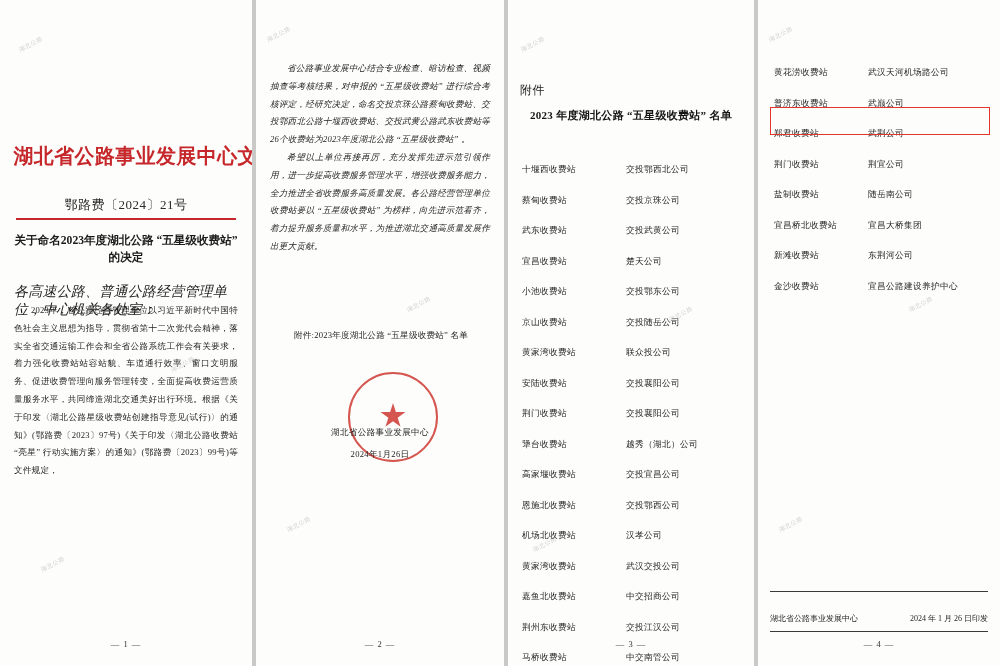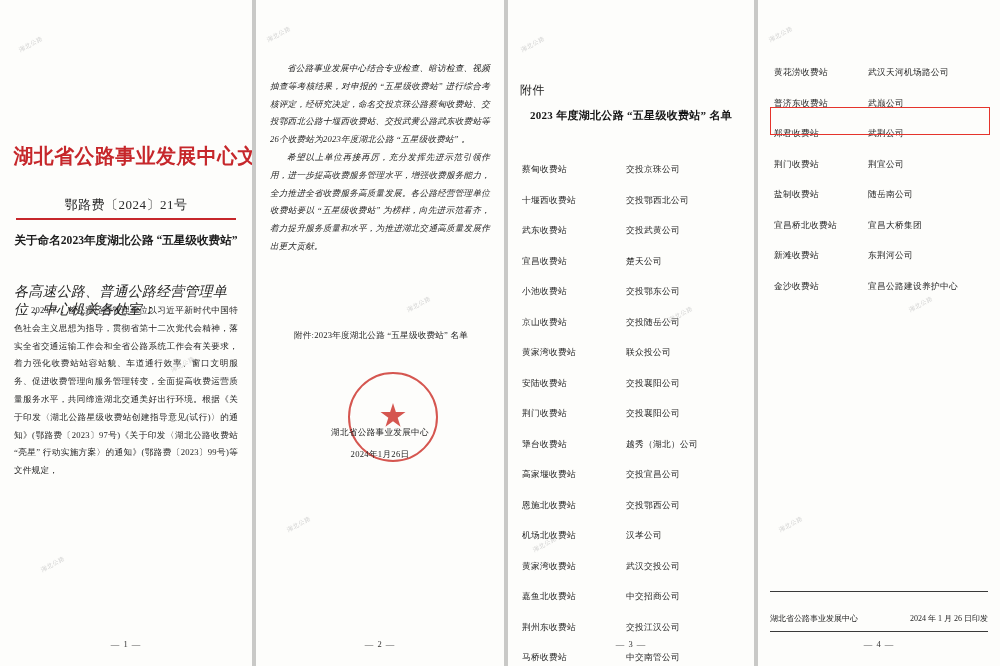--- a/index.html
+++ b/index.html
@@ -277,20 +277,21 @@
 <body>
 
 <div id="page">
 
   <div class="page-col pg1">
     <div class="doc-head">湖北省公路事业发展中心文件</div>
     <div class="doc-number">鄂路费〔2024〕21号</div>
     <div class="red-rule"></div>
     <div class="doc-title">
       <div>关于命名2023年度湖北公路 “五星级收费站”</div>
+      <div>的决定</div>
     </div>
     <div class="doc-salutation">各高速公路、普通公路经营管理单位，中心机关各处室：</div>
     <div class="doc-body-1">2023年，各公路经营管理单位以习近平新时代中国特色社会主义思想为指导，贯彻省第十二次党代会精神，落实全省交通运输工作会和全省公路系统工作会有关要求，着力强化收费站站容站貌、车道通行效率、窗口文明服务、促进收费管理向服务管理转变，全面提高收费运营质量服务水平，共同缔造湖北交通美好出行环境。根据《关于印发〈湖北公路星级收费站创建指导意见(试行)〉的通知》(鄂路费〔2023〕97号)《关于印发〈湖北公路收费站 “亮星” 行动实施方案〉的通知》(鄂路费〔2023〕99号)等文件规定，</div>
     <div class="pagenum">— 1 —</div>
     <div class="wm" style="top:40px;left:18px;">湖北公路</div>
     <div class="wm" style="top:360px;left:170px;">湖北公路</div>
     <div class="wm" style="top:560px;left:40px;">湖北公路</div>
   </div>
 
   <div class="sep" style="left:252px;"></div>
@@ -312,26 +313,26 @@
     <div class="wm" style="top:520px;left:30px;">湖北公路</div>
   </div>
 
   <div class="sep" style="left:504px;"></div>
 
   <div class="page-col pg3">
     <div class="p3-attach">附件</div>
     <div class="p3-title">2023 年度湖北公路 “五星级收费站” 名单</div>
     <div class="list3">
       <div class="row">
+          <span class="c-name">十堰西收费站</span>
+          <span class="c-org">交投鄂西北公司</span>
+        </div>
+      <div class="row">
           <span class="c-name">蔡甸收费站</span>
           <span class="c-org">交投京珠公司</span>
-        </div>
-      <div class="row">
-          <span class="c-name">十堰西收费站</span>
-          <span class="c-org">交投鄂西北公司</span>
         </div>
       <div class="row">
           <span class="c-name">武东收费站</span>
           <span class="c-org">交投武黄公司</span>
         </div>
       <div class="row">
           <span class="c-name">宜昌收费站</span>
           <span class="c-org">楚天公司</span>
         </div>
       <div class="row">

